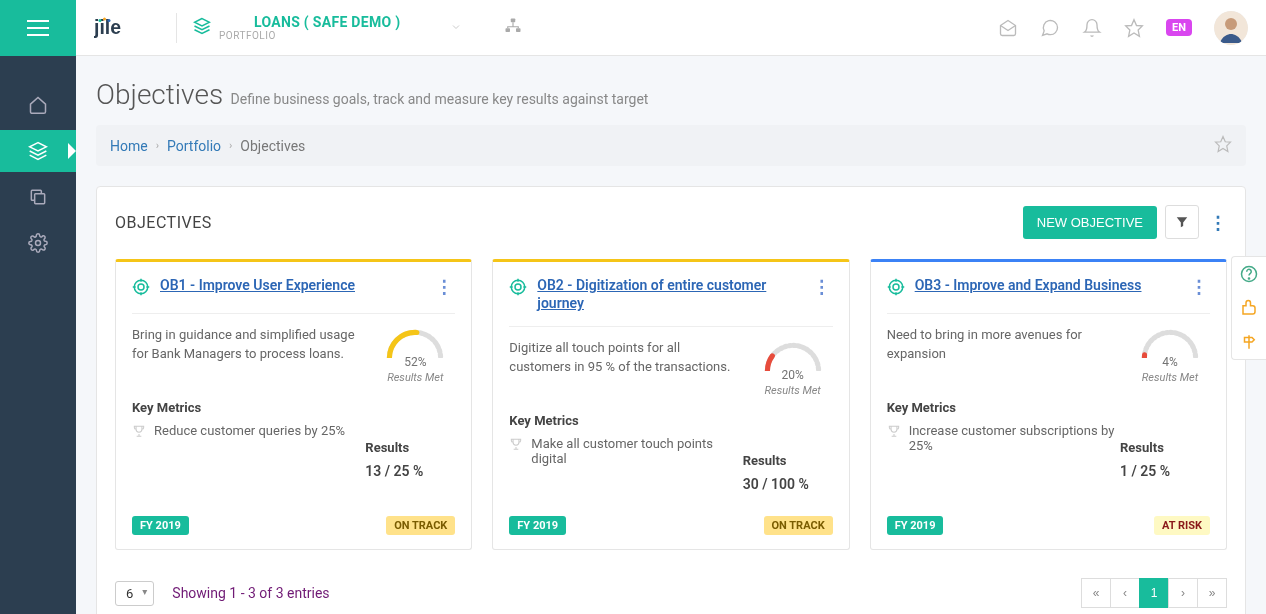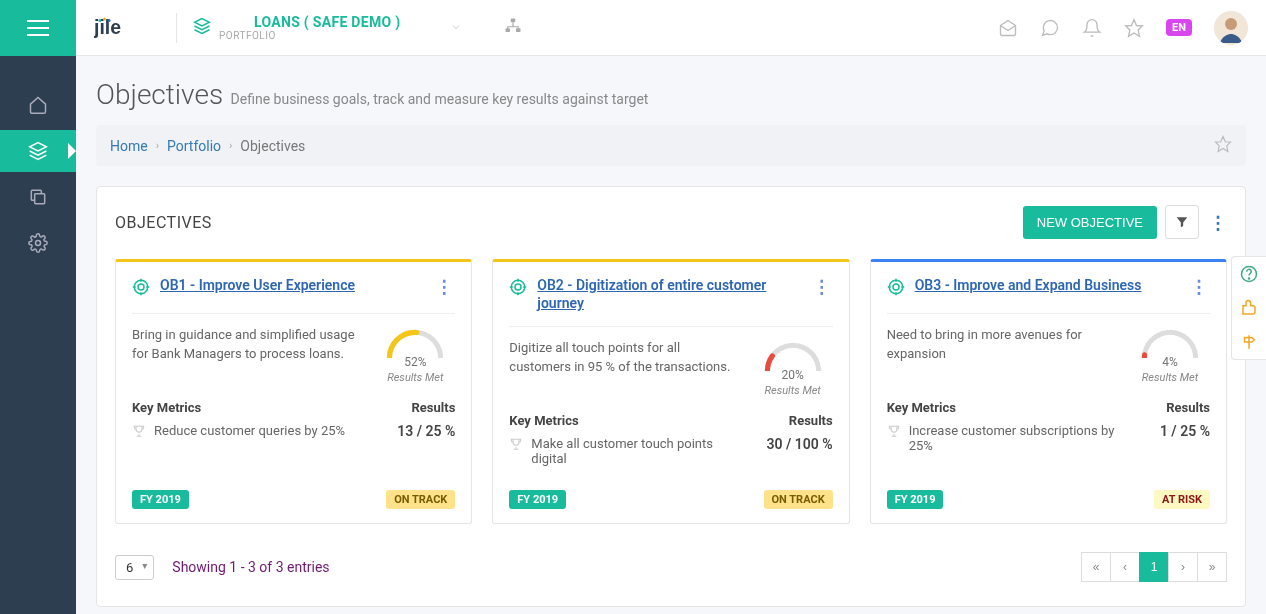--- a/index.html
+++ b/index.html
@@ -67,21 +67,21 @@
 .obj-desc { color: #666; font-size: 13px; line-height: 1.45; flex: 1; }
 .gauge-wrap { text-align: center; width: 80px; }
 .gauge { width: 64px; height: 32px; margin: 0 auto; }
 .gauge-pct { font-size: 12px; color: #737373; margin-top: -6px; }
 .gauge-lbl { font-size: 11px; color: #888; font-style: italic; margin-top: 2px; }
 .metrics-row { display: flex; margin-top: 16px; }
 .metrics-left { flex: 1; }
 .metrics-title { font-weight: 700; color: #444; font-size: 13px; margin-bottom: 8px; }
 .metric-item { display: flex; align-items: flex-start; color: #666; font-size: 13px; gap: 8px; }
 .trophy { color: #ccc; flex-shrink: 0; margin-top: 1px; }
-.results-col { text-align: right; width: 90px; }
+.results-col { width: 90px; margin-top: 40px; }
 .card-footer { display: flex; align-items: center; margin-top: auto; padding-top: 24px; }
 .fy-badge { background: #18bc9c; color: #fff; font-size: 11px; font-weight: 700; padding: 3px 8px; border-radius: 3px; }
 .status-badge { font-size: 11px; font-weight: 700; padding: 3px 8px; border-radius: 3px; margin-left: auto; }
 .status-ontrack { background: #ffe28a; color: #7a5c00; }
 .status-atrisk { background: #fef9c3; color: #8a1a1a; }
 
 .footer-row { display: flex; align-items: center; margin-top: 28px; }
 .page-size { border: 1px solid #ccc; border-radius: 3px; padding: 4px 20px 4px 10px; background: #fff; font-size: 13px; cursor: pointer; position: relative; }
 .page-size::after { content: "▾"; position: absolute; right: 6px; color: #888; font-size: 10px; }
 .showing { margin-left: 18px; color: #701a75; }

